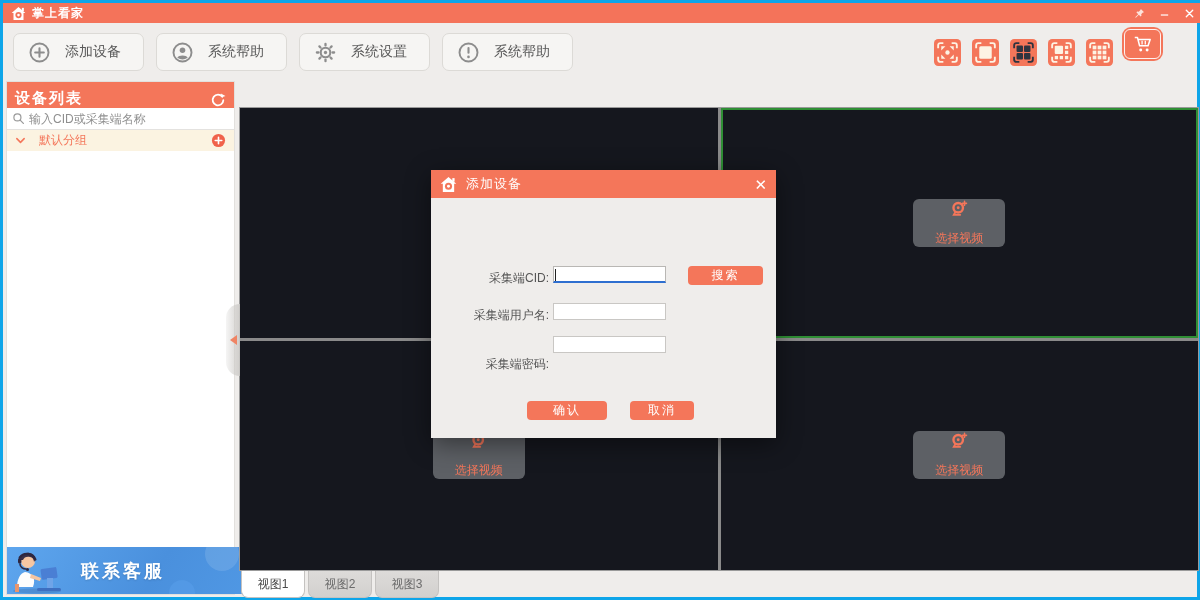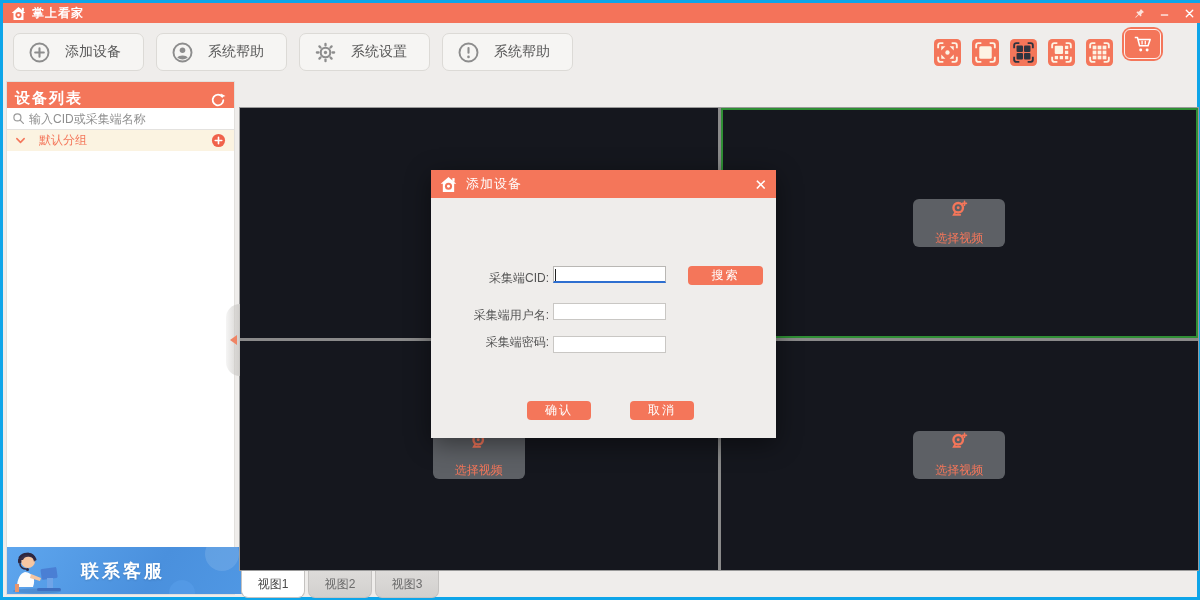--- a/index.html
+++ b/index.html
@@ -61,21 +61,21 @@
   .modal-header { height:28px; background:#f4765a; display:flex; align-items:center; padding:0 9px; gap:9px; }
   .modal-header .modal-title { color:#fff; font-size:13px; letter-spacing:1px; }
   .modal-header .modal-close { margin-left:auto; color:#fff; font-size:15px; font-weight:bold; cursor:pointer; line-height:1; }
   .modal-body { position:relative; height:240px; }
   .field-label { position:absolute; width:118px; text-align:right; font-size:12px; color:#555; }
   .field-input { position:absolute; left:122px; width:113px; height:17px; background:#fff; border:1px solid #c9c7c4; font-size:12px; padding:0 3px; font-family:inherit; color:#333; outline:none; }
   .field-input.focused { border:1px solid #b9b7b4; border-bottom:2px solid #2e6fd0; }
   .caret { position:absolute; left:124px; width:1px; height:12px; background:#222; z-index:2; }
   .btn { position:absolute; background:#f4765a; color:#fff; border:none; border-radius:4px; font-size:12px; font-family:inherit; cursor:pointer; letter-spacing:2px; }
   .btn-search { left:257px; top:68px; width:75px; height:19px; }
-  .btn-confirm { left:96px; top:203px; width:64px; height:19px; }
+  .btn-confirm { left:96px; top:203px; width:80px; height:19px; }
   .btn-cancel { left:199px; top:203px; width:64px; height:19px; }
 </style>
 </head>
 <body>
 
 <div class="app">
 
   <div class="titlebar">
     <svg class="logo" viewBox="0 0 24 24">
       <path d="M12 1.5 L23 11 H20 V22.5 H4 V11 H1 Z" fill="#fff"></path>
@@ -330,21 +330,21 @@
     </div>
     <div class="modal-body">
       <span class="field-label" style="top:72px;">采集端CID:</span>
       <input class="field-input focused" style="top: 68px;" type="text" value="">
       <span class="caret" style="top:71px;"></span>
       <button class="btn btn-search">搜索</button>
 
       <span class="field-label" style="top:109px;">采集端用户名:</span>
       <input class="field-input" style="top: 105px;" type="text" value="">
 
-      <span class="field-label" style="top:136px;">采集端密码:</span>
+      <span class="field-label" style="top:158px;">采集端密码:</span>
       <input class="field-input" style="top: 138px;" type="text" value="">
 
       <button class="btn btn-confirm">确认</button>
       <button class="btn btn-cancel">取消</button>
     </div>
   </div>
 
 </div>
 
 </body></html>

